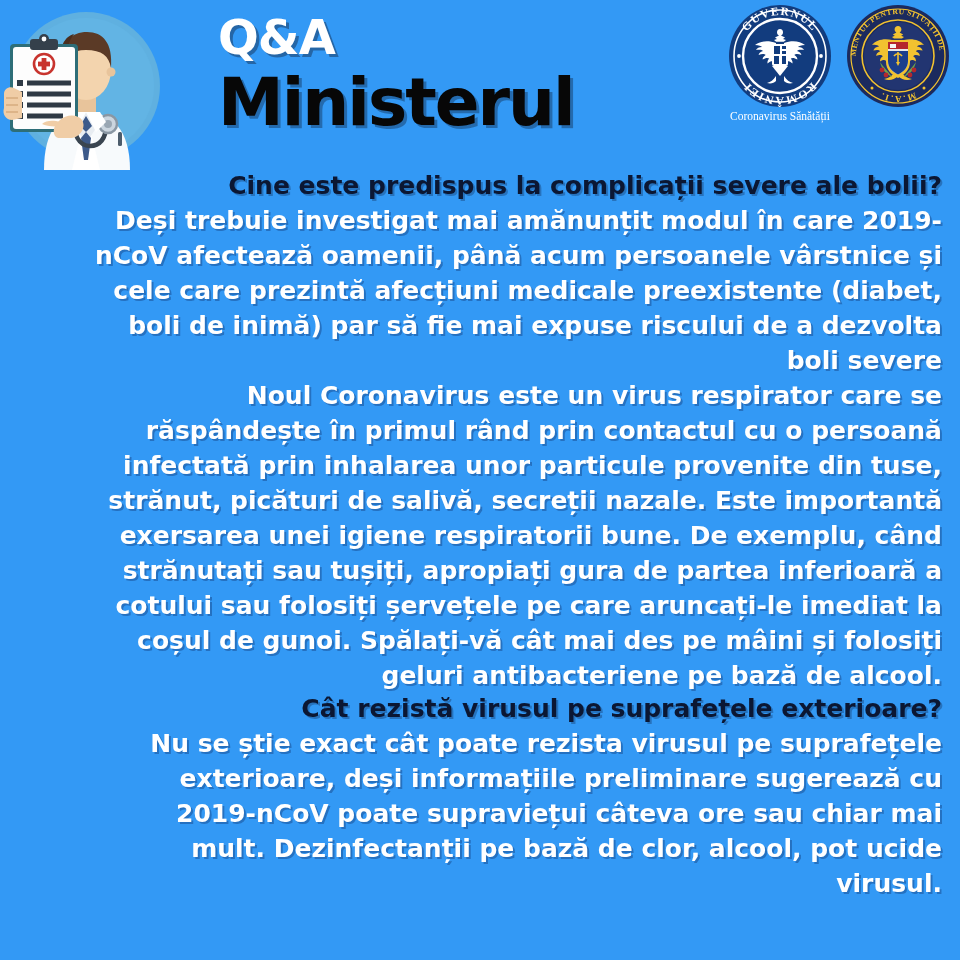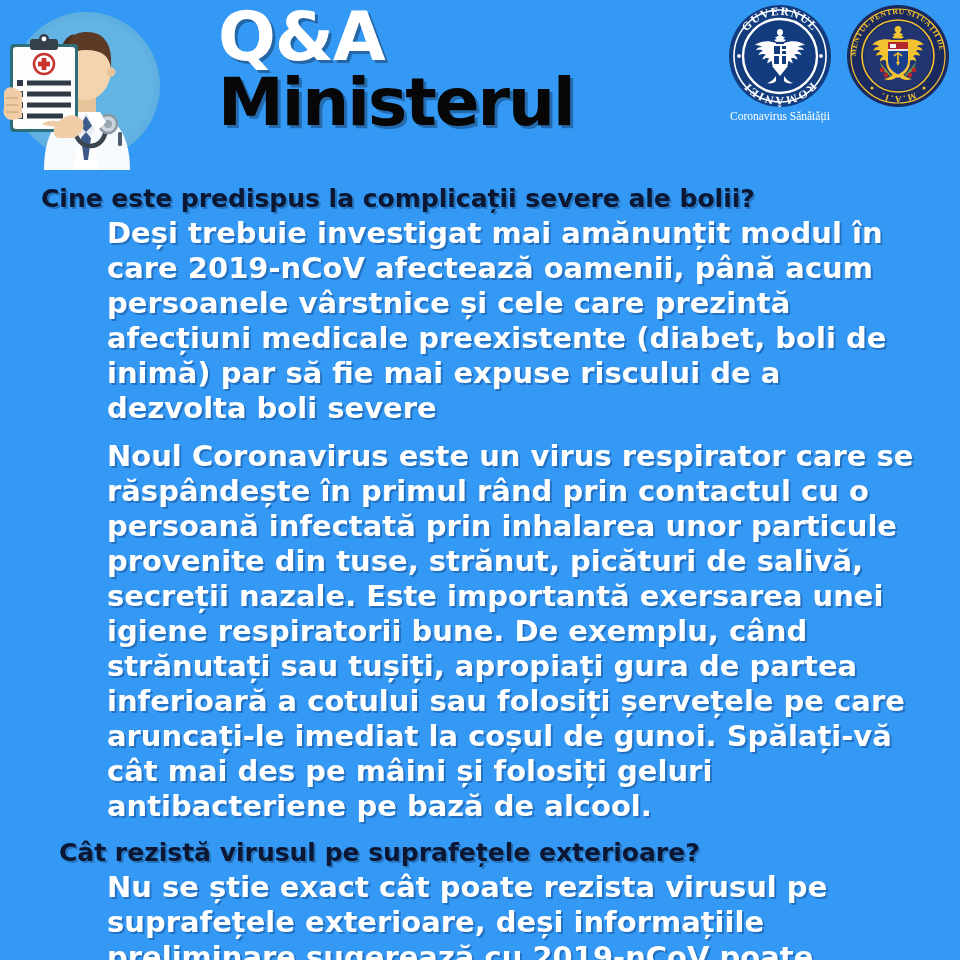--- a/index.html
+++ b/index.html
@@ -39,21 +39,21 @@
   
   .title-block {
     position: absolute;
     left: 218px;
     top: 2px;
     width: 500px;
   }
   .title-qa {
     font-family: "DejaVu Sans", sans-serif;
     font-weight: bold;
-    font-size: 68px;
+    font-size: 48px;
     line-height: 62px;
     color: #FFFFFF;
     letter-spacing: -1px;
     text-shadow: 3px 3px 0 rgba(20,40,70,0.45);
     margin: 0;
     padding-top: 4px;
   }
   .title-corona {
     font-family: "DejaVu Sans", sans-serif;
     font-weight: bold;
@@ -87,35 +87,35 @@
     margin-top: 2px;
     white-space: nowrap;
   }
   .logo-dsu-wrap { width: 108px; }
 
   
   .content {
     position: relative;
     padding: 0 18px 0 28px;
   }
-  .qa-block { margin: 13px; }
+  .qa-block { margin: 0; text-align: right; }
   .question {
     font-family: "DejaVu Sans", sans-serif;
     font-weight: bold;
     font-size: 25px;
     line-height: 31px;
     color: #0B1733;
     text-shadow: 2px 2px 0 rgba(10,25,60,0.30);
     margin: 0 0 2px 0;
   }
   .question.indented { padding-left: 18px; }
   .answer {
     font-family: "DejaVu Sans", sans-serif;
     font-weight: bold;
-    font-size: 29px;
+    font-size: 25px;
     line-height: 35px;
     color: #FFFFFF;
     text-shadow: 2px 2px 0 rgba(25,80,150,0.55);
     margin: 0 0 0 0;
     padding-left: 66px;
     text-indent: 0;
   }
 </style>
 </head>
 <body>

